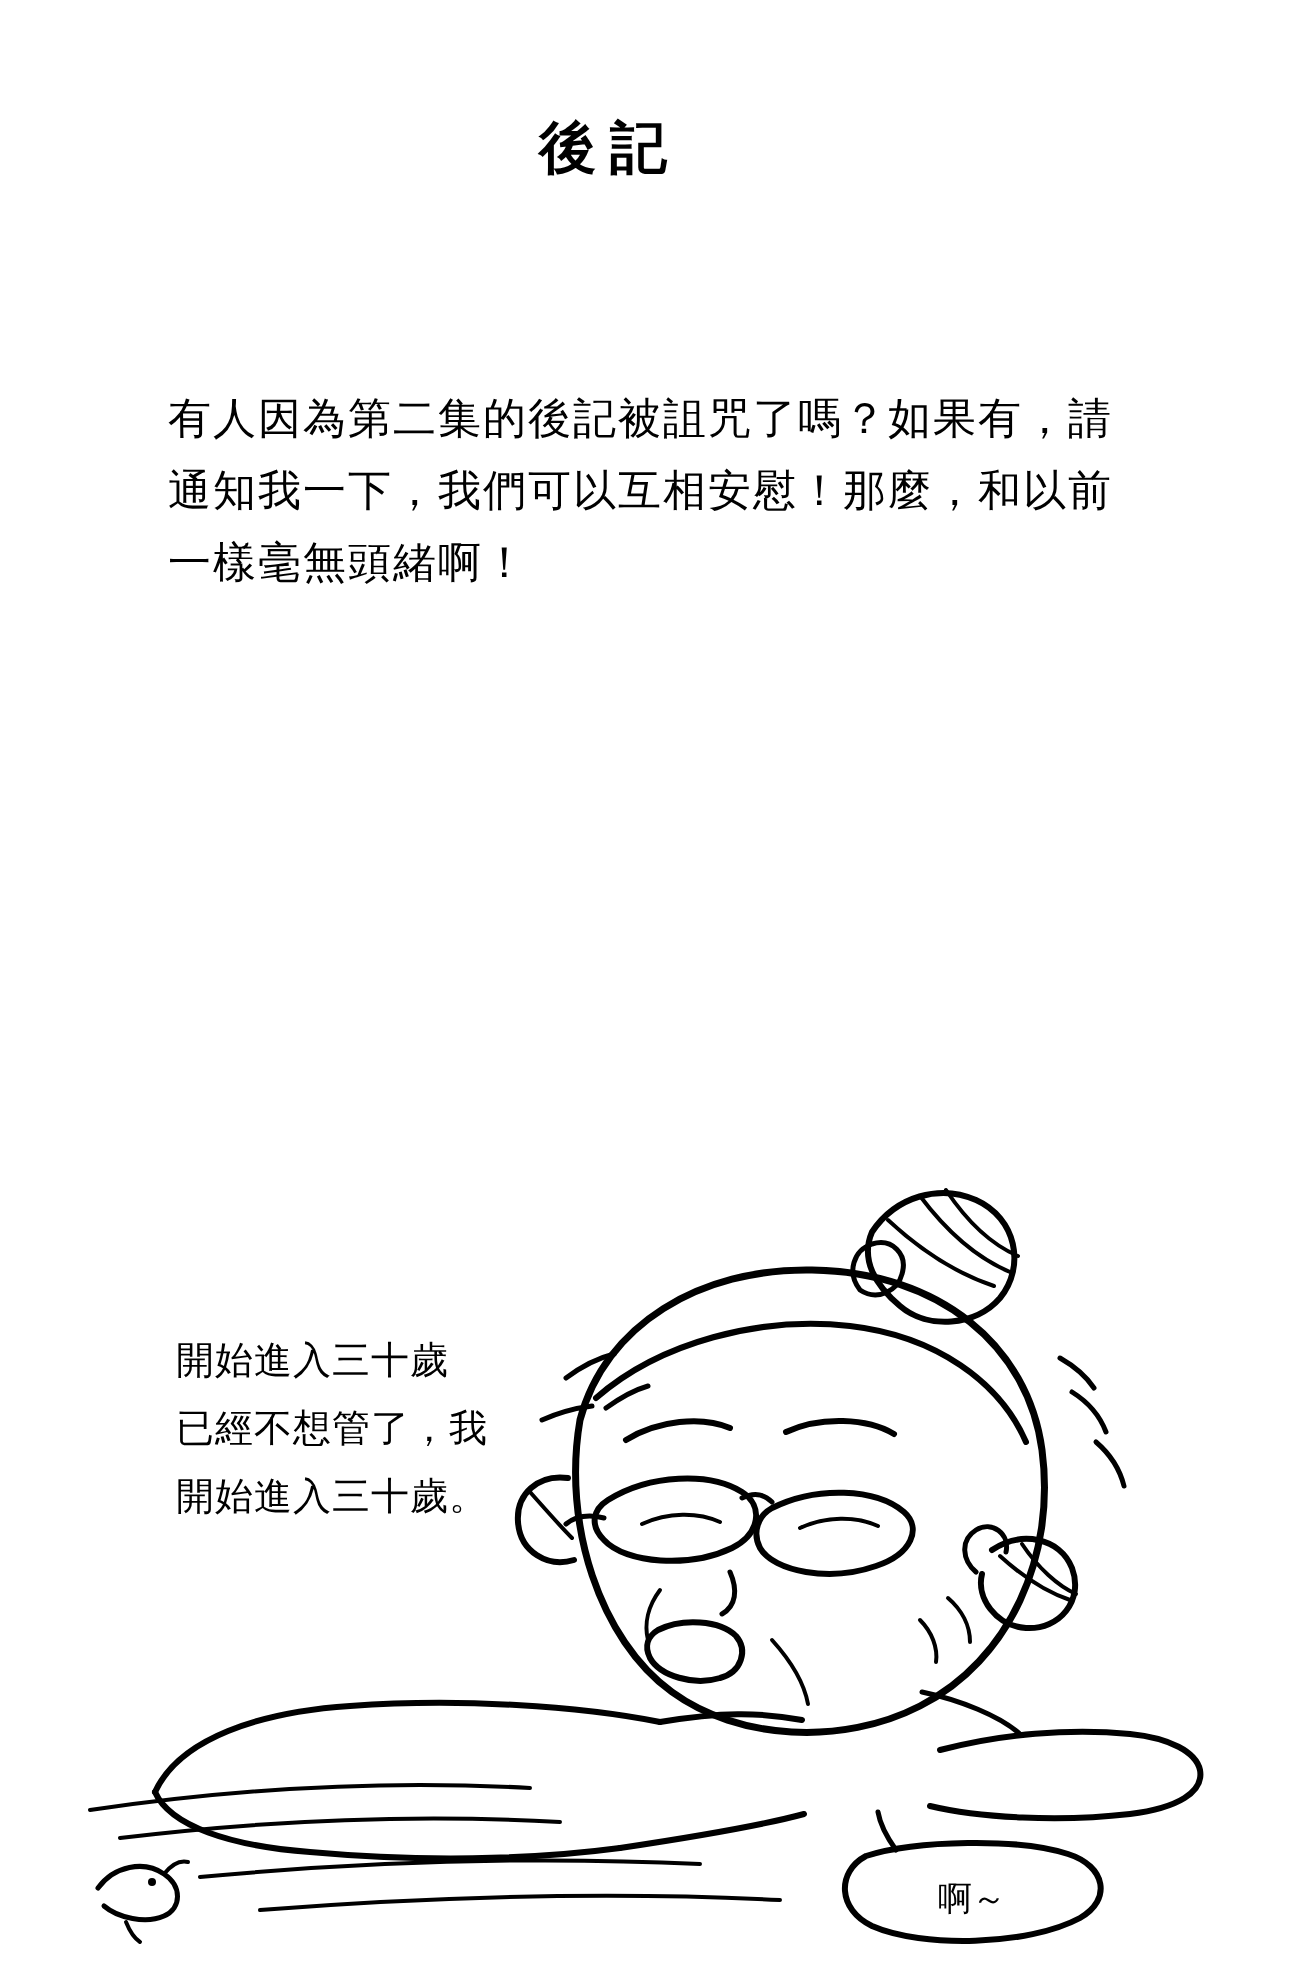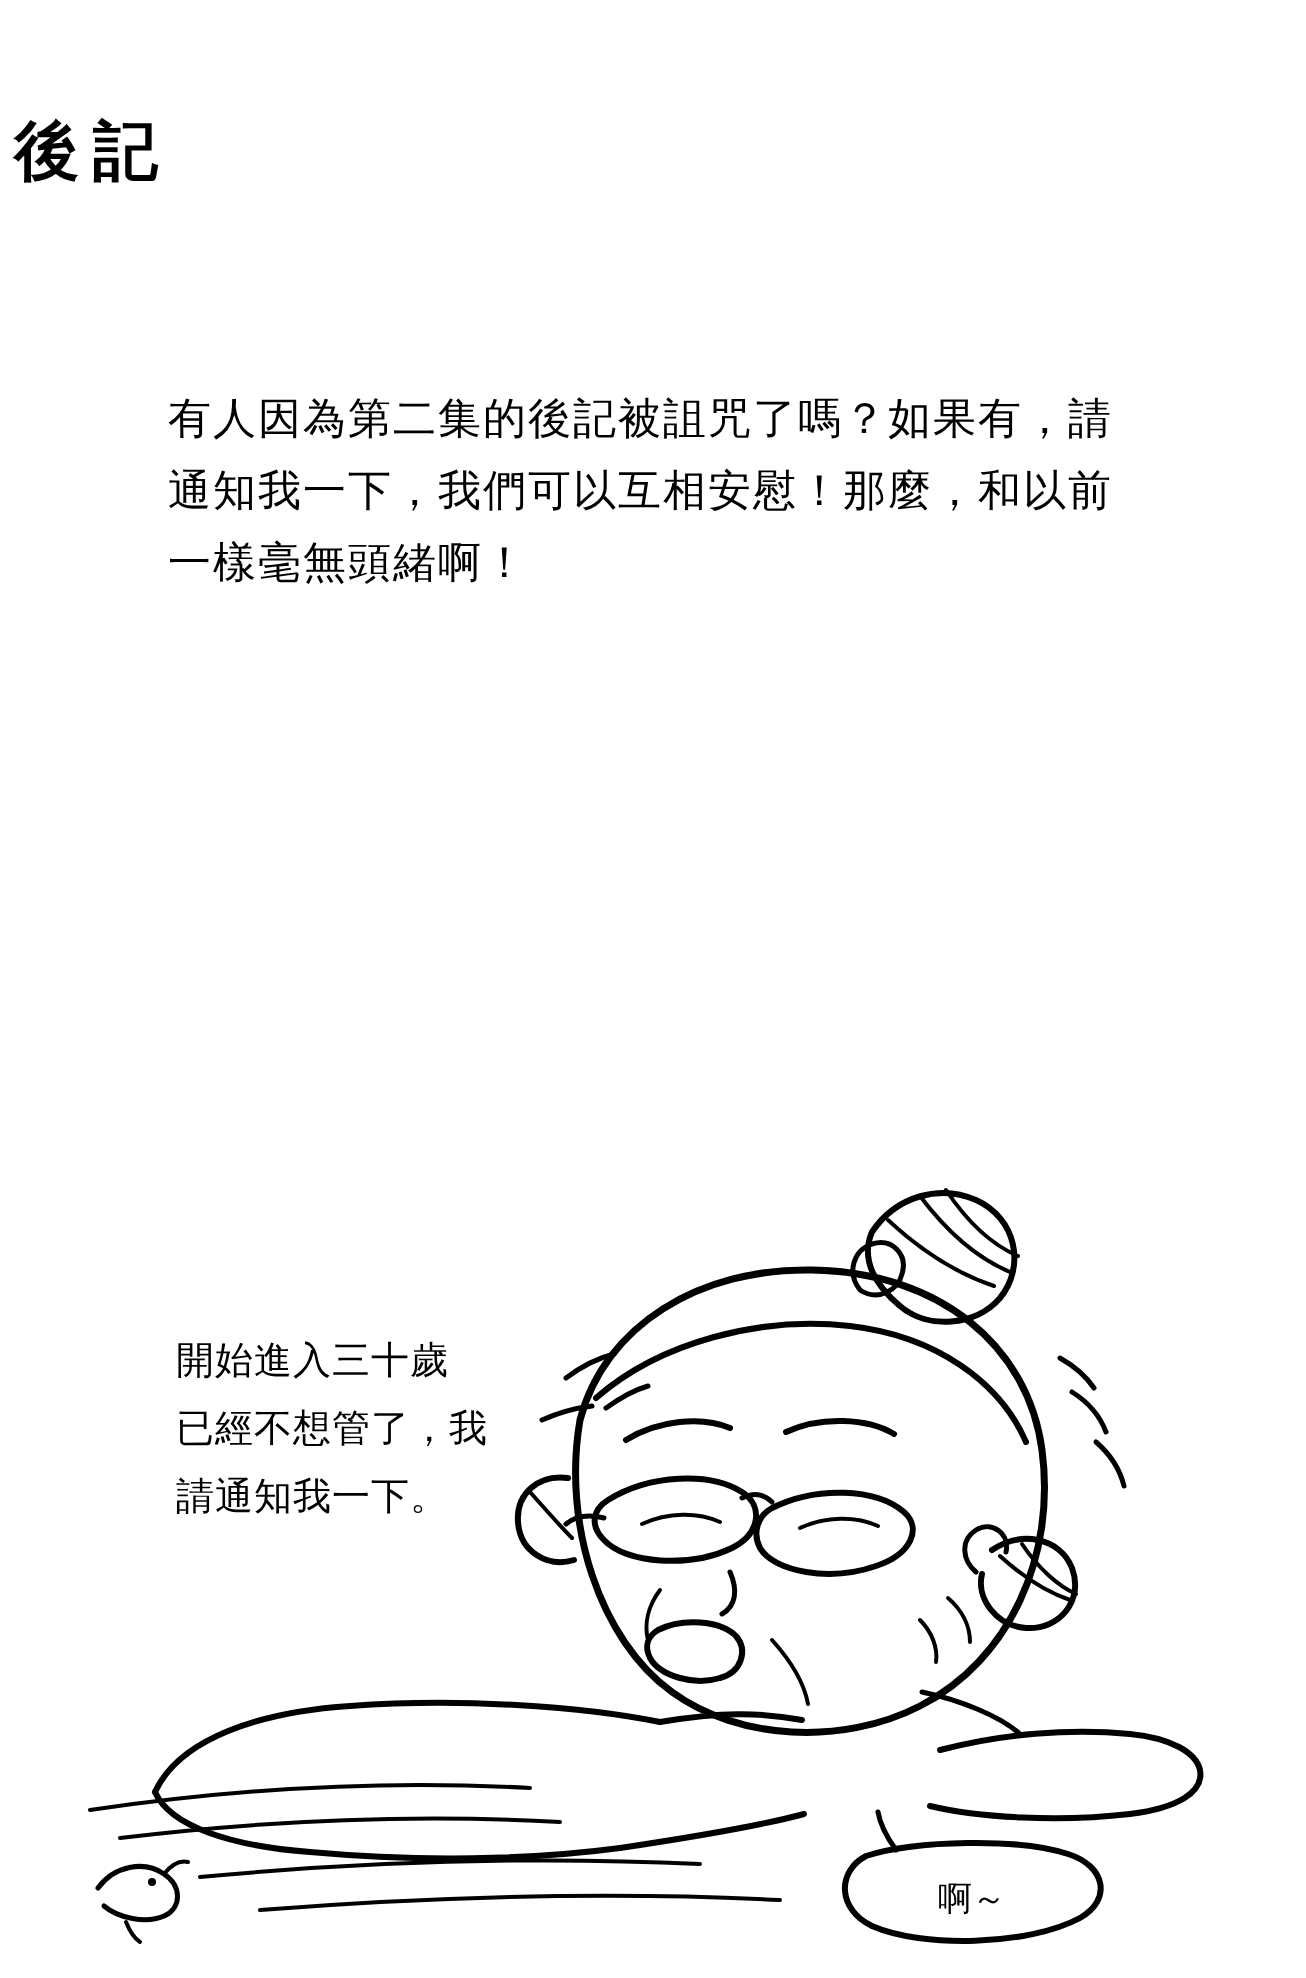--- a/index.html
+++ b/index.html
@@ -24,21 +24,22 @@
     height: 1978px;
     background: #ffffff;
   }
 
   
   .title {
     position: absolute;
     left: 0;
     top: 118px;
     width: 1206px;
-    font-size: 65px;
+    text-align: center;
+    font-size: 57px;
     line-height: 1;
     letter-spacing: 14px;
     font-weight: 700;
     font-family: "DejaVu Serif", "Liberation Serif", serif;
     text-indent: 14px;
   }
 
   
   .afterword {
     position: absolute;
@@ -99,21 +100,21 @@
 
   <div class="title">後記</div>
 
   <div class="afterword">
     <p>有人因為第二集的後記被詛咒了嗎？如果有，請通知我一下，我們可以互相安慰！那麼，和以前一樣毫無頭緒啊！</p>
   </div>
 
   <div class="caption">
     <p>開始進入三十歲</p>
     <p>已經不想管了，我</p>
-    <p>請通知我一下。</p>
+    <p>開始進入三十歲。</p>
   </div>
 
   <div class="illustration">
     <svg viewBox="0 0 1190 830" xmlns="http://www.w3.org/2000/svg">
       <g fill="none" stroke="#000000" stroke-width="5" stroke-linecap="round" stroke-linejoin="round">
 
         <path d="M30 690 C 180 668, 330 660, 470 668" stroke-width="4"></path>
         <path d="M60 718 C 210 700, 360 694, 500 702" stroke-width="4"></path>
         <path d="M140 757 C 300 742, 470 736, 640 744" stroke-width="4"></path>
         <path d="M200 790 C 380 776, 560 772, 720 780" stroke-width="4"></path>

